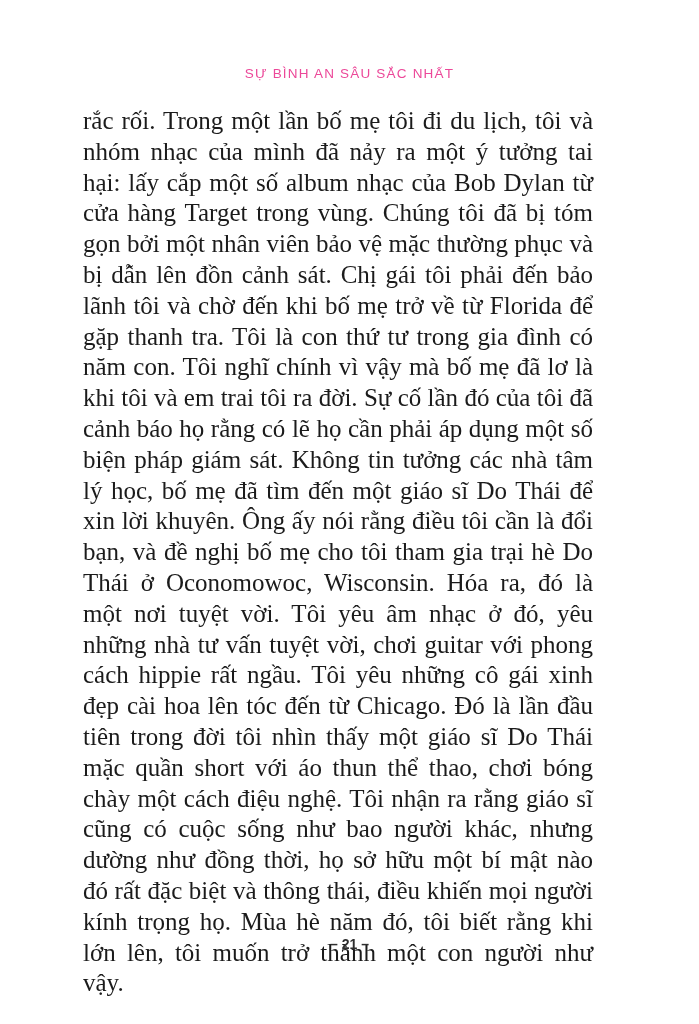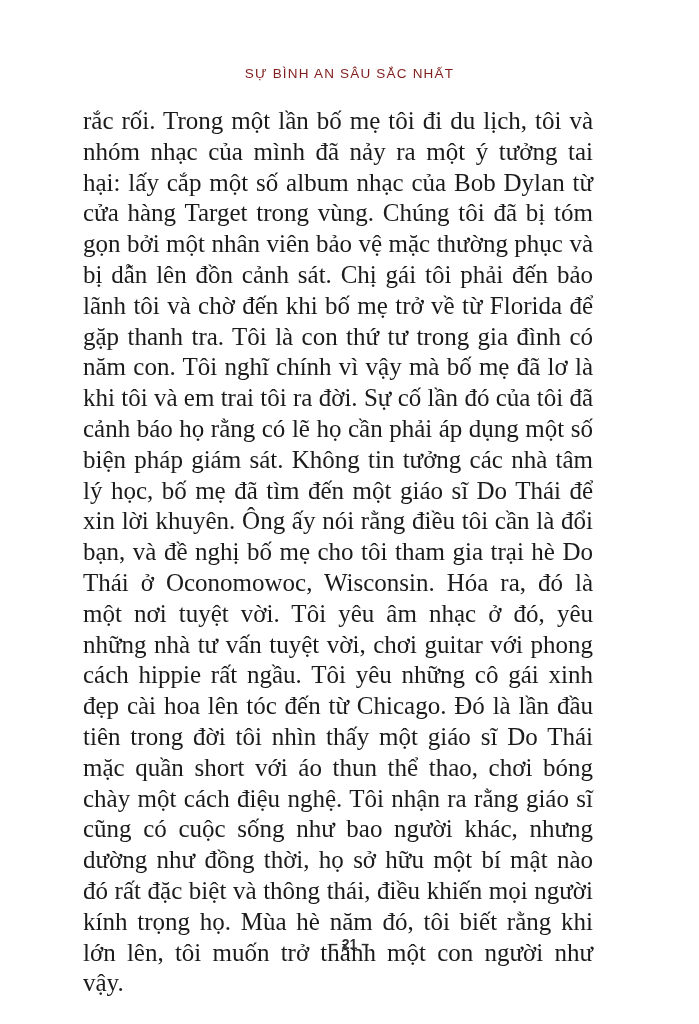--- a/index.html
+++ b/index.html
@@ -24,21 +24,21 @@
   .running-header {
     position: absolute;
     top: 66px;
     left: 0;
     width: 699px;
     text-align: center;
     font-family: "Liberation Sans", "DejaVu Sans", sans-serif;
     font-size: 13.5px;
     font-weight: 400;
     letter-spacing: 1.2px;
-    color: #7f1d1d;
+    color: #ec4899;
   }
   .body-text {
     position: absolute;
     top: 106px;
     left: 83px;
     width: 510px;
     text-align: justify;
     font-size: 25px;
     line-height: 30.8px;
     color: #1b1b1b;

